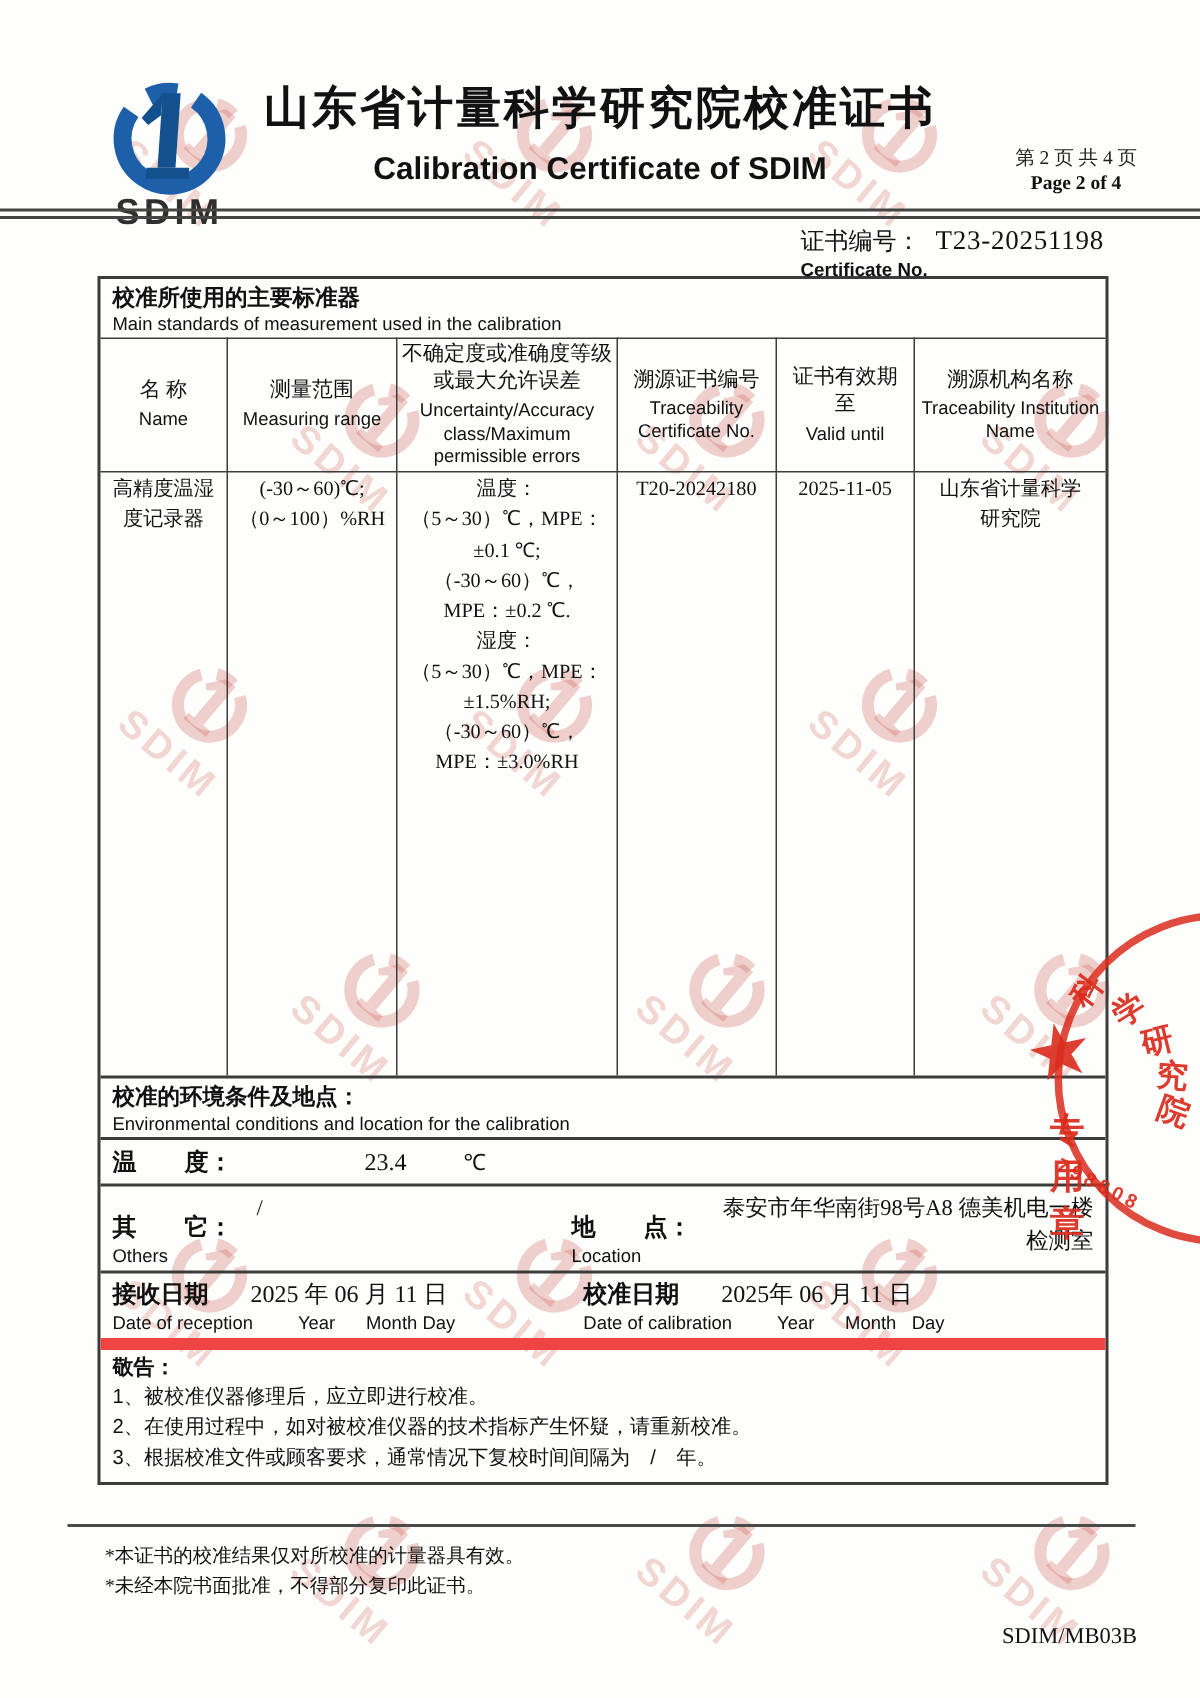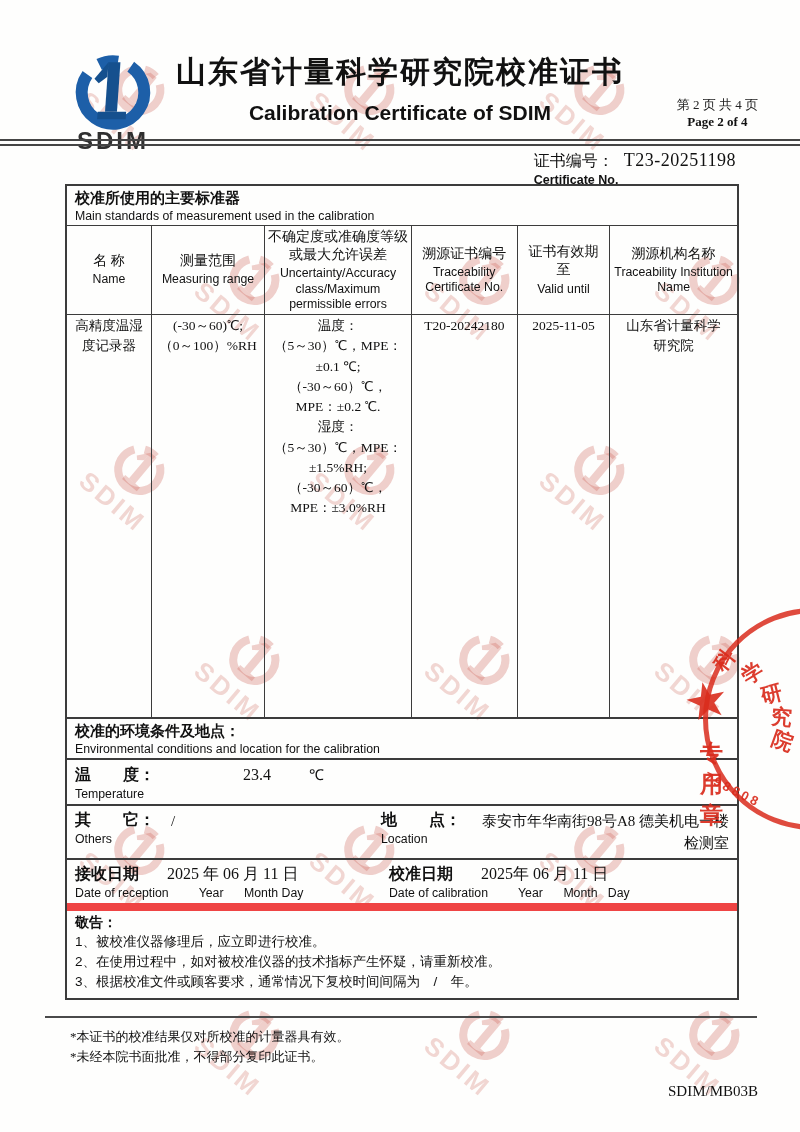--- a/index.html
+++ b/index.html
@@ -46,21 +46,21 @@
   .td-left{text-align:left;}
   .env-row{display:flex;border-top:2px solid #3c3c3c;padding:4px 8px 3px;}
   .env-half-l{width:48%;}
   .env-half-r{flex:1;}
   .meas{display:flex;align-items:baseline;}
   .meas .lab{font:700 16px "Liberation Serif",serif;}
   .meas .val{font:16px "Liberation Serif",serif;margin-left:88px;}
   .meas .unit{font:15px "Liberation Serif",serif;margin-left:38px;}
   .en-sub{font:12.3px "Liberation Sans","DejaVu Sans",sans-serif;margin-top:1px;}
   .pairrow{display:flex;}
-  .pair-left{width:92px;flex:none;}
+  .pair-left{width:92px;flex:none;margin-top:13px;}
   .pair-left .lab{font:700 16px "Liberation Serif",serif;}
   .pair-val{font:15px "Liberation Serif",serif;line-height:1.45;padding-top:1px;}
   .oth-val{margin-left:4px;}
   .loc-val{width:256px;text-align:right;}
   .dateline{display:flex;align-items:baseline;}
   .dateline .lab{font:600 16px "Liberation Serif",serif;}
   .dateline .dt{font:16px "Liberation Serif",serif;margin-left:28px;white-space:pre;}
   .date-en{display:flex;font:12.3px "Liberation Sans","DejaVu Sans",sans-serif;margin-top:1px;}
   .date-en .units{margin-left:30px;white-space:pre;}
   .notice{border-top:8px solid #ef4444;padding:3px 8px 6px;}
@@ -304,21 +304,20 @@
       <div class="en">Environmental conditions and location for the calibration</div>
     </div>
 
     <div class="env-row">
       <div class="env-half-l">
         <div class="meas">
           <span class="lab">温　　度：</span>
           <span class="val">23.4</span>
           <span class="unit">℃</span>
         </div>
-        <div class="en-sub">Temperature</div>
       </div>
     </div>
 
     <div class="env-row">
       <div class="env-half-l pairrow">
         <div class="pair-left">
           <div class="lab">其　　它：</div>
           <div class="en-sub">Others</div>
         </div>
         <div class="pair-val oth-val">/</div>

